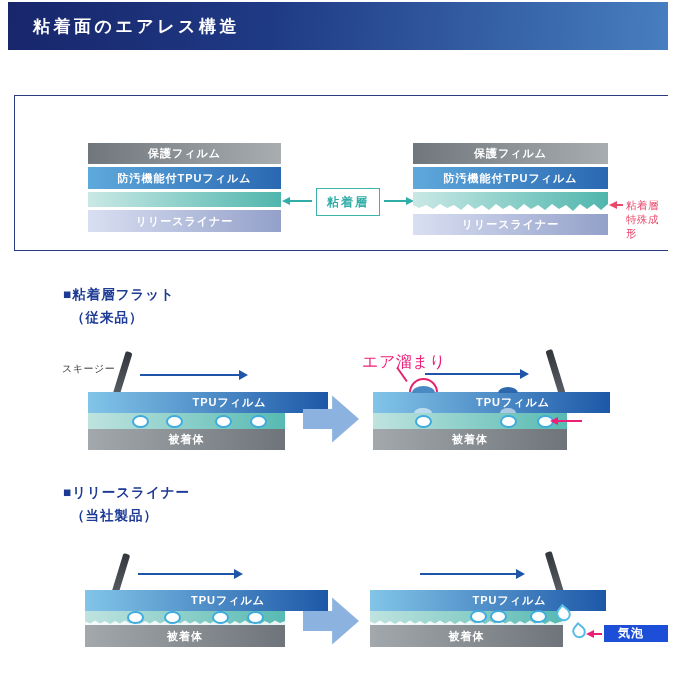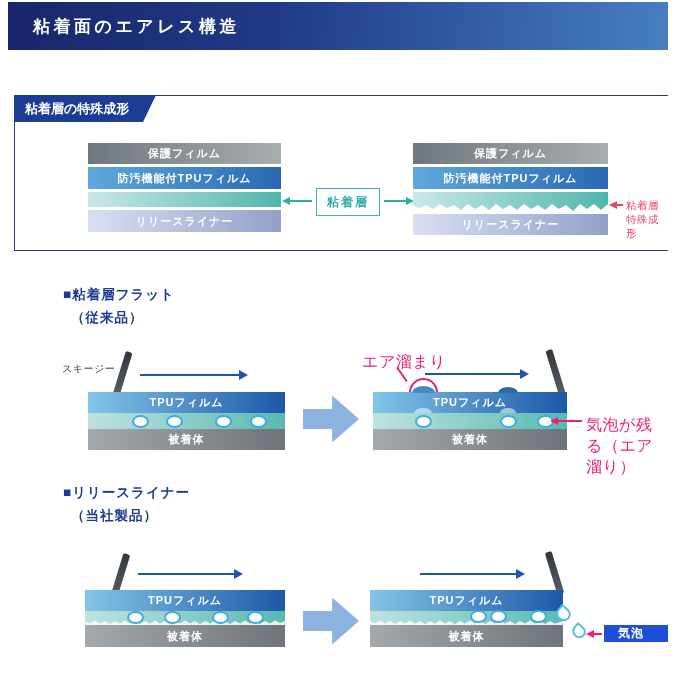--- a/index.html
+++ b/index.html
@@ -19,21 +19,21 @@
     left:14px;top:95px;width:142px;height:27px;background:#1d3c96;color:#fff;
     font-size:13px;font-weight:bold;line-height:27px;padding-left:11px;box-sizing:border-box;
     clip-path:polygon(0 0,100% 0,calc(100% - 13px) 100%,0 100%);
   }
 
   .layer{color:#fff;font-size:11px;font-weight:bold;display:flex;align-items:center;justify-content:center;letter-spacing:1px;}
   .l-protect{background:linear-gradient(to right,#70777c,#a8adb0);}
   .l-tpu{background:linear-gradient(to right,#5ea9dc,#2a68b2);}
   .l-adh{background:linear-gradient(to right,#c9e8e5,#4fb6ad);}
   .l-liner{background:linear-gradient(to right,#d9dff2,#93a0c9);}
-  .d-tpu{background:linear-gradient(to right,#82c5e8,#1d58a8);}
+  .d-tpu{background:linear-gradient(to right,#82c5e8,#1d58a8);padding-left:43px;}
   .d-adh{background:linear-gradient(to right,#bfe3df,#57bab2);}
   .d-sub{background:linear-gradient(to right,#a2a8ab,#6e7479);}
 
   .teal-box{border:1px solid #3bb2aa;color:#2fada6;font-size:12px;font-weight:bold;
     display:flex;align-items:center;justify-content:center;letter-spacing:2px;background:#fff;}
 
   .arr{background:var(--c);}
   .arr-r::after{content:"";position:absolute;right:-8px;top:50%;transform:translateY(-50%);
     border-left:8px solid var(--c);border-top:4.5px solid transparent;border-bottom:4.5px solid transparent;}
   .arr-l::before{content:"";position:absolute;left:-8px;top:50%;transform:translateY(-50%);
@@ -62,23 +62,20 @@
 </head>
 <body>
 
 <div class="canvas">
 
   <div class="abs title-bar">
     <span>粘着面のエアレス構造</span>
   </div>
 
   <div class="abs panel"></div>
-  <div class="abs tab">
-    <span>粘着層の特殊成形</span>
-  </div>
 
   <div class="abs layer l-protect" style="left:88px;top:143px;width:193px;height:21px;">保護フィルム</div>
   <div class="abs layer l-tpu" style="left:88px;top:167px;width:193px;height:22px;">防汚機能付TPUフィルム</div>
   <div class="abs l-adh" style="left:88px;top:192px;width:193px;height:15px;"></div>
   <div class="abs layer l-liner" style="left:88px;top:210px;width:193px;height:22px;">リリースライナー</div>
 
   <div class="abs arr arr-teal arr-l" style="left:290px;top:200px;width:22px;"></div>
   <div class="abs teal-box" style="left:316px;top:188px;width:62px;height:26px;">粘着層</div>
   <div class="abs arr arr-teal arr-r" style="left:384px;top:200px;width:22px;"></div>
 
@@ -126,21 +123,20 @@
   <div class="abs bump" style="left:498px;top:387px;width:20px;height:6px;background:#2d68ae;"></div>
   <div class="abs d-adh" style="left:373px;top:413px;width:194px;height:16px;"></div>
   <div class="abs bump" style="left:414px;top:408px;width:18px;height:5px;background:rgba(255,255,255,0.55);"></div>
   <div class="abs bump" style="left:500px;top:408px;width:16px;height:5px;background:rgba(255,255,255,0.55);"></div>
   <div class="abs layer d-sub" style="left:373px;top:429px;width:194px;height:21px;">被着体</div>
   <div class="abs bubble" style="left:415px;top:415px;"></div>
   <div class="abs bubble" style="left:500px;top:415px;"></div>
   <div class="abs bubble" style="left:537px;top:415px;"></div>
 
   <div class="abs arr arr-pink arr-l" style="left:558px;top:420px;width:24px;"></div>
-  <div class="abs pink-text" style="left:586px;top:415px;">気泡が残る（エア溜り）</div>
 
   <div class="abs heading" style="left:30px;top:484px;">■リリースライナー</div>
   <div class="abs heading" style="left:38px;top:507px;text-align:center;">（当社製品）</div>
 
   <div class="abs squeegee" style="left:117px;top:553px;height:44px;transform:rotate(17deg);"></div>
   <div class="abs arr arr-blue arr-r" style="left:138px;top:573px;width:96px;"></div>
 
   <div class="abs layer d-tpu" style="left:85px;top:590px;width:200px;height:21px;">TPUフィルム</div>
   <svg class="abs" style="left:85px;top:611px;" width="200" height="14">
     <defs>

